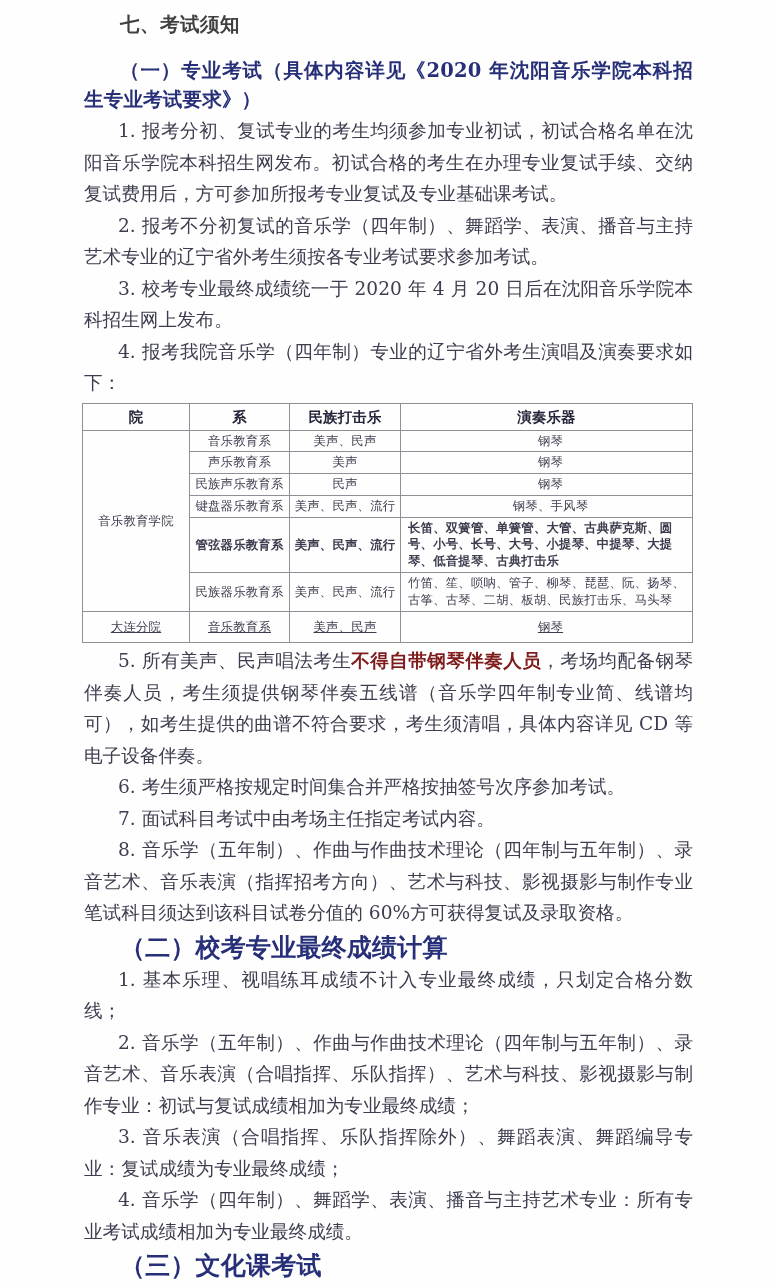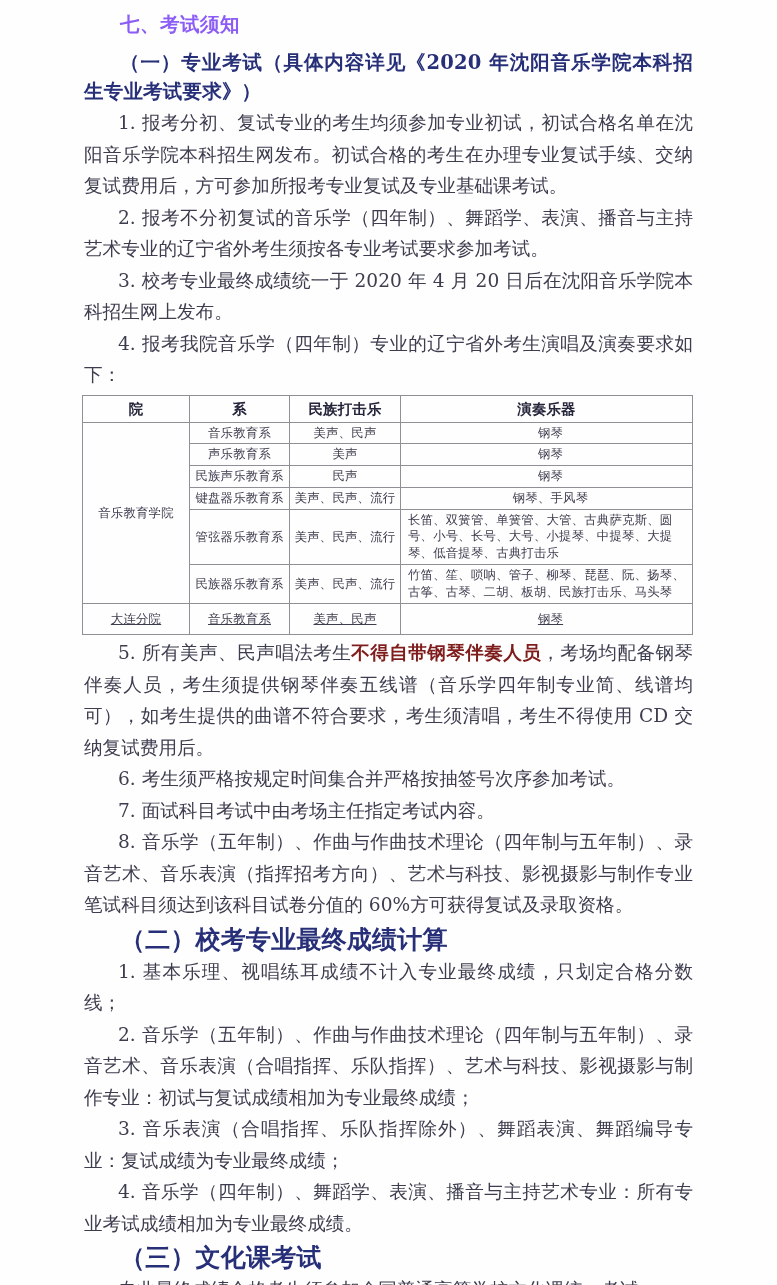--- a/index.html
+++ b/index.html
@@ -17,36 +17,36 @@
   .page {
     width: 777px;
     height: 1285px;
     background: #fefefe;
     padding: 6px 84px 0 84px;
     position: relative;
   }
 
   
   .h-main {
-    color: #8b5cf6;
+    color: #404040;
     font-weight: bold;
     font-size: 19.5px;
     line-height: 30px;
     letter-spacing: 0.5px;
     margin: 4px 0 1px 36px;
     white-space: nowrap;
   }
   .h-sub {
     color: #262f78;
     font-weight: bold;
     font-size: 19.5px;
     line-height: 29px;
     letter-spacing: 0.2px;
     text-indent: 36px;
-    margin: 8px 0 1px 0;
+    margin: 16px 0 1px 0;
     text-align: justify;
   }
   .h-sub-2 {
     color: #262f78;
     font-weight: bold;
     font-size: 25px;
     line-height: 31px;
     letter-spacing: 0.2px;
     margin: 3px 0 1px 36px;
     white-space: nowrap;
@@ -97,21 +97,21 @@
     text-align: left;
     padding-left: 7px;
     line-height: 16.8px;
   }
   table.dept td.instr.ctr { text-align: center; padding-left: 12px; }
   .col1 { width: 107px; }
   .col2 { width: 100px; }
   .col3 { width: 111px; }
   .col4 { width: 292px; }
   tr.r-short td { height: 21px; }
-  tr.r-tall td { height: 55px; }
+  tr.r-tall td { height: 55px; font-weight: bold; }
   tr.r-mid td { height: 39px; }
   tr.r-last td { height: 31px; text-decoration: underline; }
 </style>
 </head>
 <body>
 
 <div class="page">
 
   <h2 class="h-main">七、考试须知</h2>
 
@@ -173,21 +173,21 @@
         <tr class="r-last">
           <td>大连分院</td>
           <td>音乐教育系</td>
           <td>美声、民声</td>
           <td class="instr ctr">钢琴</td>
         </tr>
       </tbody>
     </table>
   </div>
 
-  <p class="para"><span>5. 所有美声、民声唱法考生</span><b>不得自带钢琴伴奏人员</b><span>，考场均配备钢琴伴奏人员，考生须提供钢琴伴奏五线谱（音乐学四年制专业简、线谱均可），如考生提供的曲谱不符合要求，考生须清唱，考生不得使用 CD 交纳复试费用后。</span></p>
+  <p class="para"><span>5. 所有美声、民声唱法考生</span><b>不得自带钢琴伴奏人员</b><span>，考场均配备钢琴伴奏人员，考生须提供钢琴伴奏五线谱（音乐学四年制专业简、线谱均可），如考生提供的曲谱不符合要求，考生须清唱，具体内容详见 CD 等电子设备伴奏。</span></p>
 
   <p class="para">6.  考生须严格按规定时间集合并严格按抽签号次序参加考试。</p>
   <p class="para">7. 面试科目考试中由考场主任指定考试内容。</p>
   <p class="para">8. 音乐学（五年制）、作曲与作曲技术理论（四年制与五年制）、录音艺术、音乐表演（指挥招考方向）、艺术与科技、影视摄影与制作专业笔试科目须达到该科目试卷分值的 60%方可获得复试及录取资格。</p>
 
   <h3 class="h-sub-2">（二）校考专业最终成绩计算</h3>
 
   <p class="para">1. 基本乐理、视唱练耳成绩不计入专业最终成绩，只划定合格分数线；</p>
   <p class="para">2. 音乐学（五年制）、作曲与作曲技术理论（四年制与五年制）、录音艺术、音乐表演（合唱指挥、乐队指挥）、艺术与科技、影视摄影与制作专业：初试与复试成绩相加为专业最终成绩；</p>
   <p class="para">3. 音乐表演（合唱指挥、乐队指挥除外）、舞蹈表演、舞蹈编导专业：复试成绩为专业最终成绩；</p>

